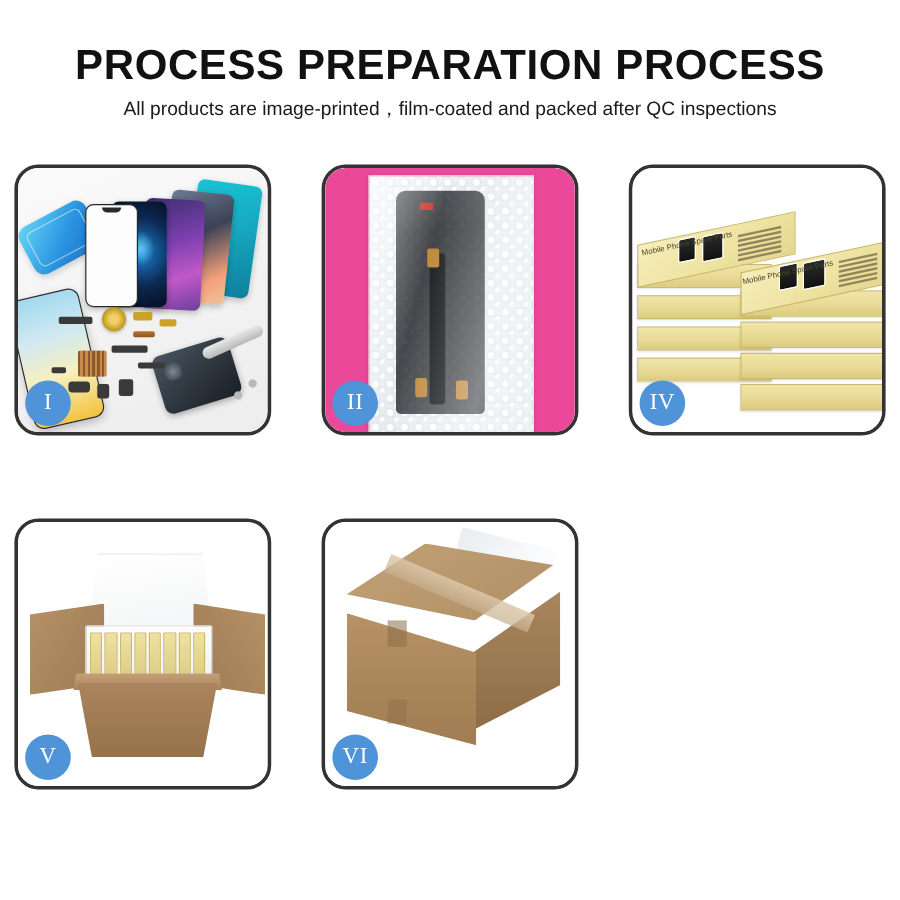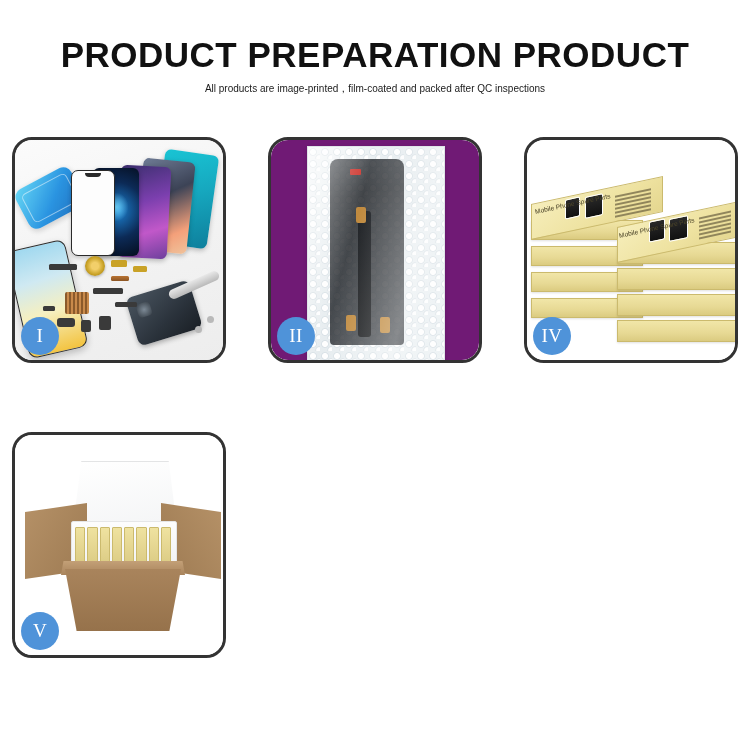--- a/index.html
+++ b/index.html
@@ -22,21 +22,21 @@
     font-size: 35px;
     font-weight: bold;
     letter-spacing: 0.5px;
     color: #111111;
     line-height: 1.06;
     margin: 0;
     white-space: nowrap;
   }
   .subtitle {
     font-family: "Liberation Sans", sans-serif;
-    font-size: 10px;
+    font-size: 16px;
     font-weight: normal;
     color: #1a1a1a;
     margin: 10px 0 0 0;
     line-height: 1.1;
     white-space: nowrap;
   }
 
   
   .grid {
     position: absolute;
@@ -125,21 +125,21 @@
     background: repeating-linear-gradient(90deg,#8b5a2b 0 2px,#c98a4b 2px 4px),
                 repeating-linear-gradient(0deg,rgba(0,0,0,.25) 0 2px,transparent 2px 4px);
     border-radius: 2px; }
   .coil { position:absolute; left: 70px; top: 116px; width: 20px; height: 20px;
     background: radial-gradient(circle,#f2cf6a 25%,#c9a227 60%,#8c6d12 100%);
     border-radius: 50%; box-shadow: 0 1px 3px rgba(0,0,0,.3); }
   .tool { position:absolute; left: 152px; top: 140px; width: 54px; height: 10px;
     background: linear-gradient(#e9e9e9,#b9b9b9); border-radius: 5px; transform: rotate(-24deg); }
 
   
-  .p2 { background: #701a75; }
+  .p2 { background: #ec4899; }
   .bubble-bag {
     position: absolute; left: 36px; top: 6px; width: 136px; height: 214px;
     background:
       radial-gradient(circle at 5px 5px, rgba(255,255,255,.95) 2.6px, rgba(205,215,222,.55) 3.4px, rgba(0,0,0,0) 4.4px) 0 0/12px 12px,
       radial-gradient(circle at 11px 11px, rgba(255,255,255,.9) 2.4px, rgba(198,208,216,.45) 3.2px, rgba(0,0,0,0) 4.2px) 0 0/12px 12px,
       linear-gradient(115deg,#f4f7f8,#e6ecef 45%,#eef3f5);
     border: 1px solid #dfe5e8;
     box-shadow: 0 1px 4px rgba(0,0,0,.12);
   }
   .screen-inner {
@@ -294,21 +294,21 @@
   .c6-shadow {
     position:absolute; left: 110px; top: 14px; width: 82px; height: 24px;
     background: linear-gradient(120deg, rgba(230,235,238,.9), rgba(255,255,255,0));
     transform: rotate(14deg);
   }
 </style>
 </head>
 <body>
 
 <div class="header">
-  <h1 class="title">PRODUCT PREPARATION PRODUCT</h1>
+  <h1 class="title">PROCESS PREPARATION PROCESS</h1>
   <p class="subtitle">All products are image-printed，film-coated and packed after QC inspections</p>
 </div>
 
 <div class="grid">
 
   <div class="panel">
     <div class="panel-stage p1">
       <div class="ph ph-protector"></div>
       <div class="ph ph-fan1"></div>
       <div class="ph ph-fan2"></div>
@@ -410,14 +410,26 @@
           <i></i>
           <i></i>
           <i></i>
       </div>
       <div class="carton-rim"></div>
       <div class="carton-body"></div>
       <div class="badge">V</div>
     </div>
   </div>
 
+  <div class="panel">
+    <div class="panel-stage p6">
+      <div class="c6-shadow"></div>
+      <div class="c6-top"></div>
+      <div class="c6-side"></div>
+      <div class="c6-front"></div>
+      <div class="c6-tape"></div>
+      <div class="c6-flap"></div>
+      <div class="c6-flap2"></div>
+      <div class="badge">VI</div>
+    </div>
+  </div>
 
 </div>
 
 </body></html>

